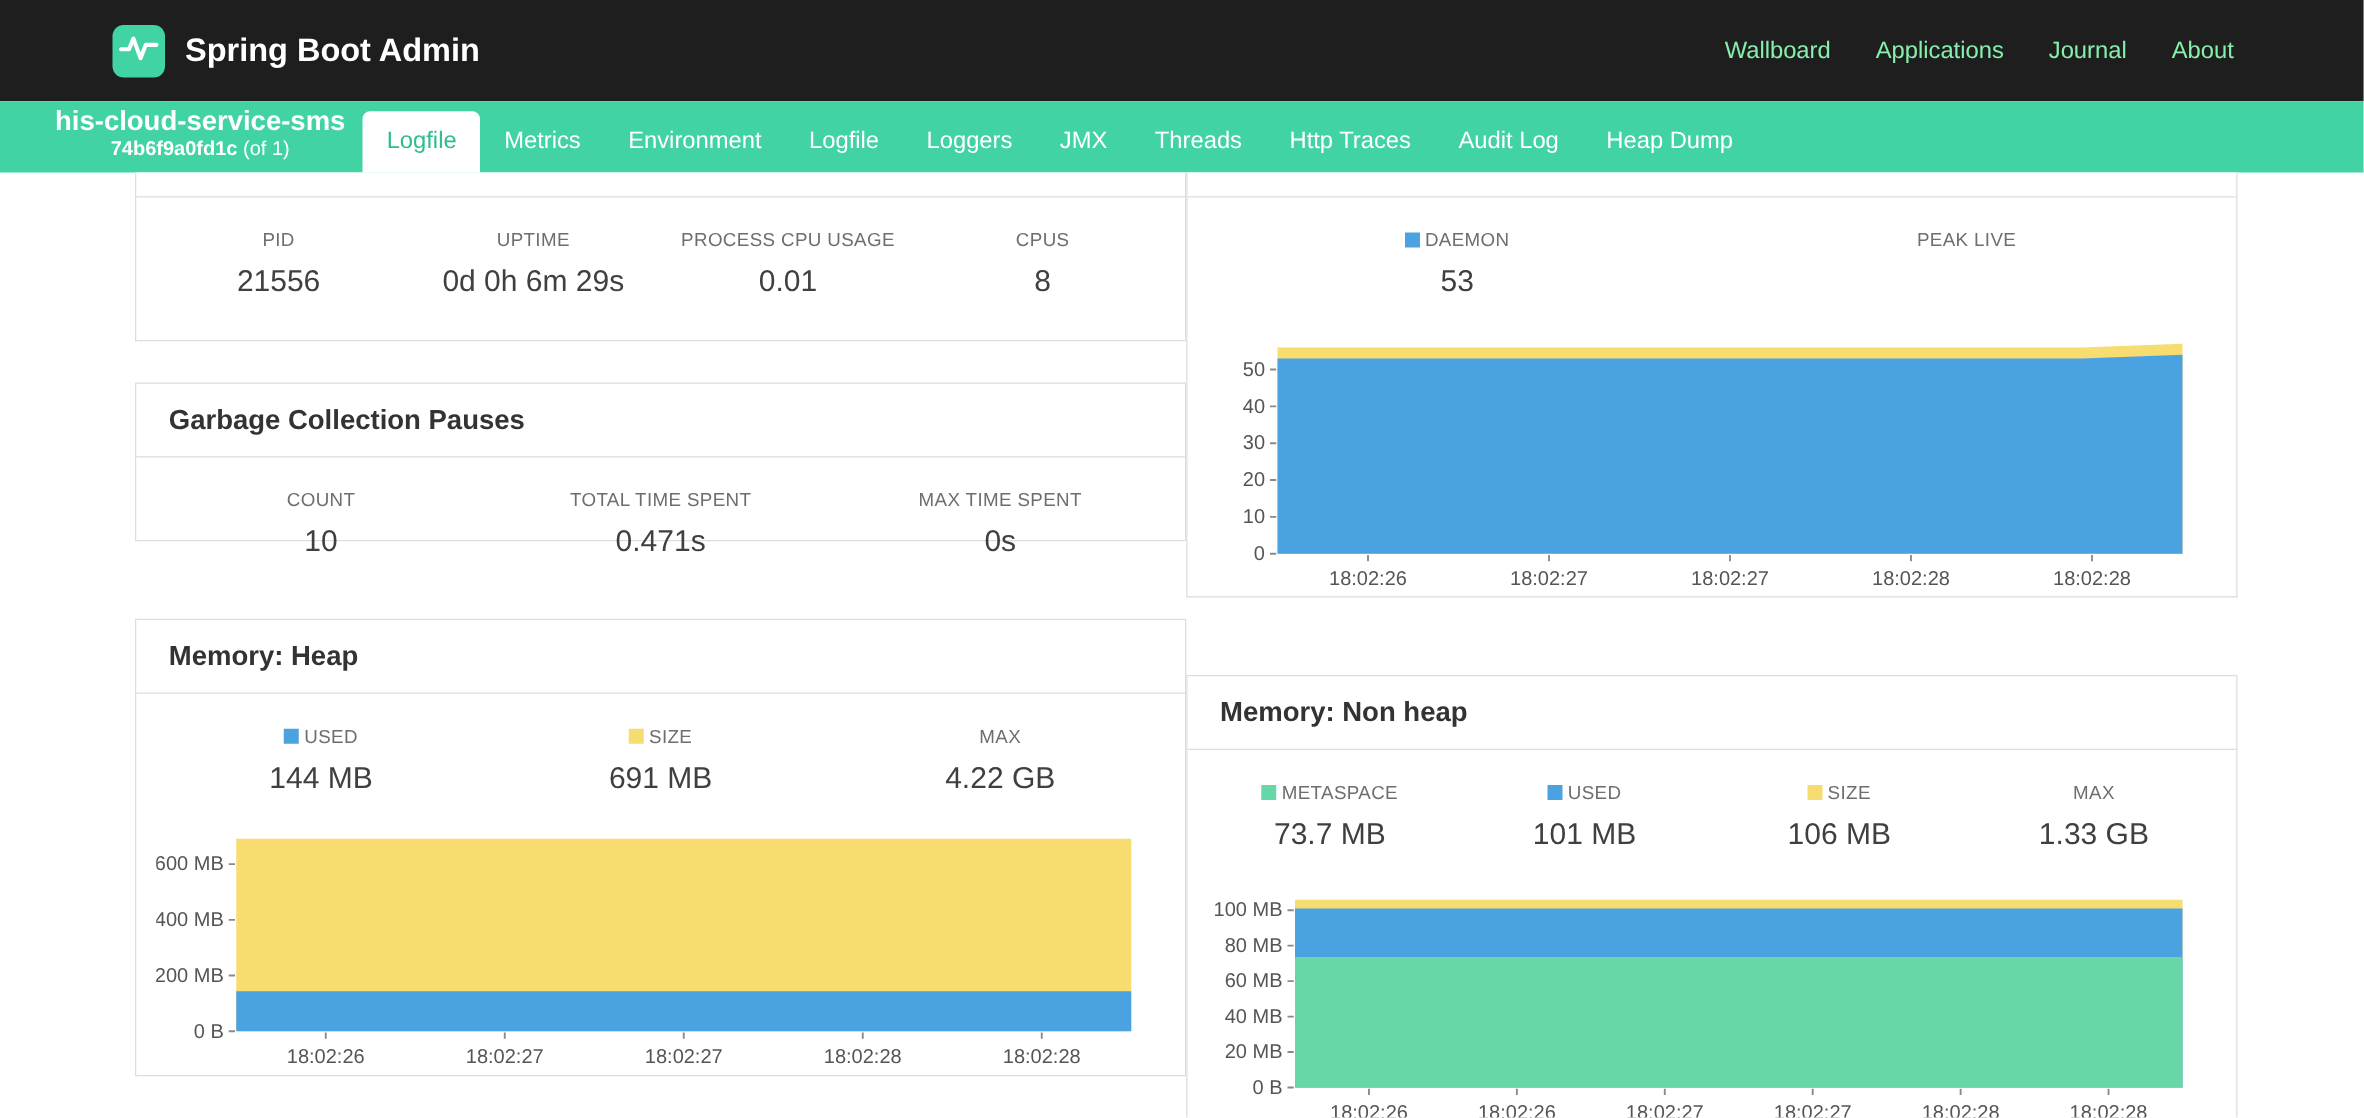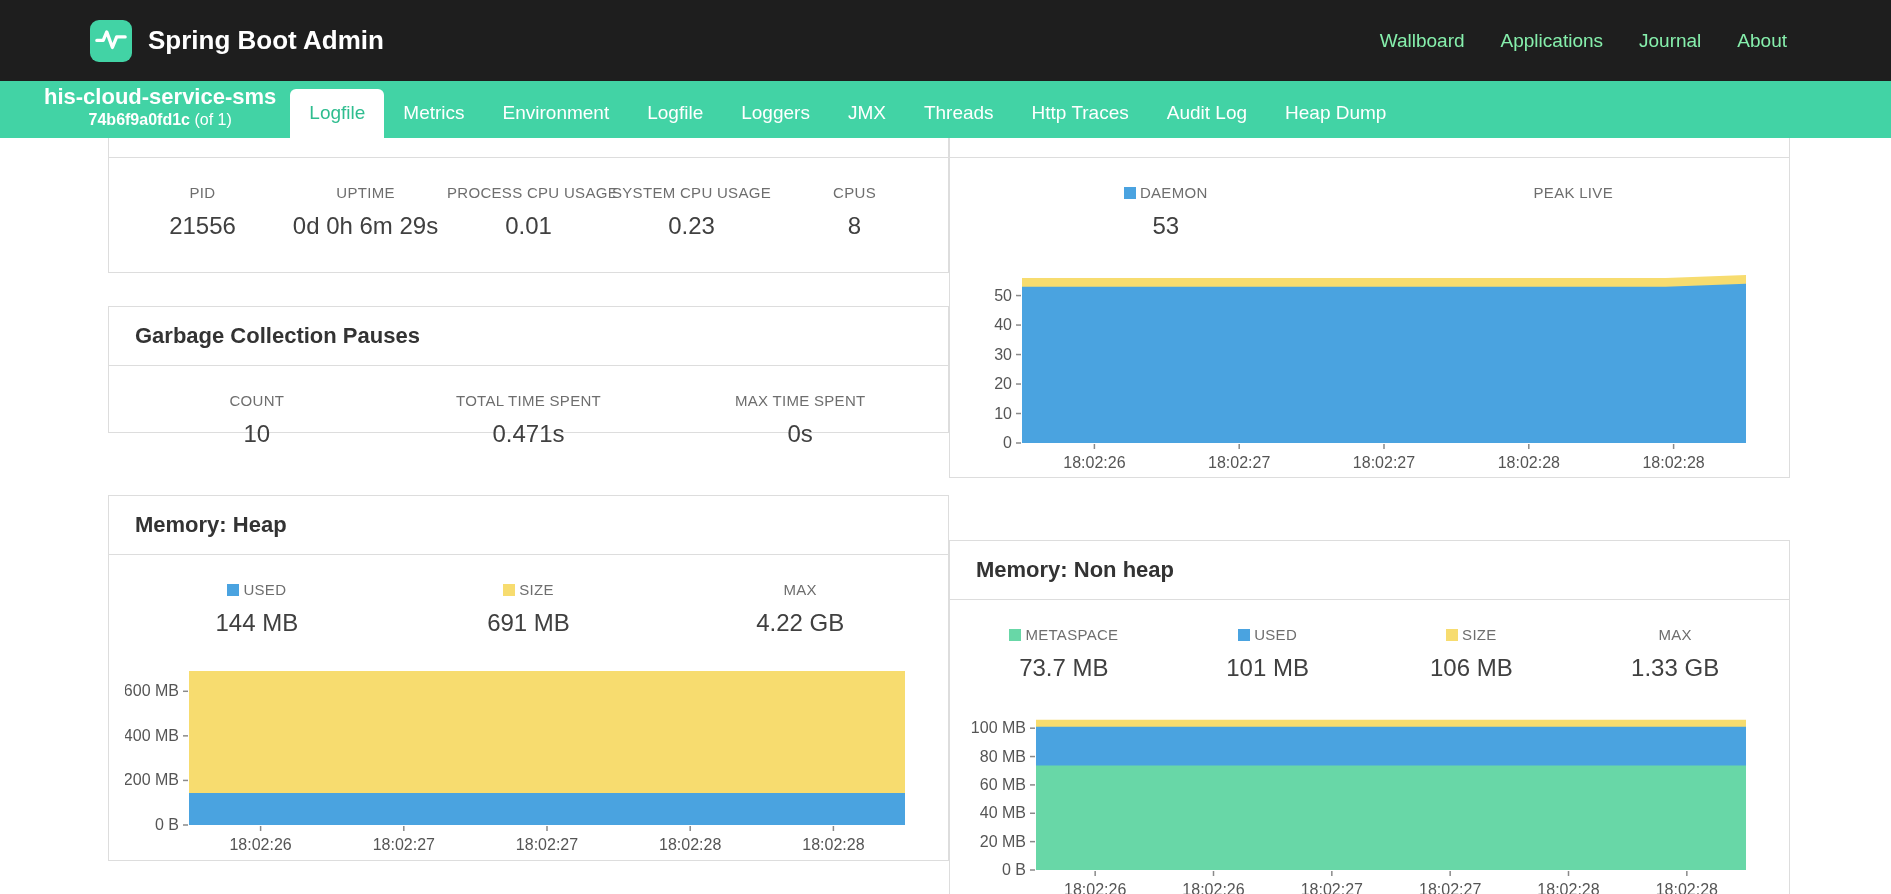--- a/index.html
+++ b/index.html
@@ -99,24 +99,20 @@
           <div class="stat-label">PID</div>
           <div class="stat-value">21556</div>
         </div>
         <div class="stat">
           <div class="stat-label">UPTIME</div>
           <div class="stat-value">0d 0h 6m 29s</div>
         </div>
         <div class="stat">
           <div class="stat-label">PROCESS CPU USAGE</div>
           <div class="stat-value">0.01</div>
-        </div>
-        <div class="stat">
-          <div class="stat-label">SYSTEM CPU USAGE</div>
-          <div class="stat-value">0.23</div>
         </div>
         <div class="stat">
           <div class="stat-label">CPUS</div>
           <div class="stat-value">8</div>
         </div>
       </div>
     </div>
 
     <div class="card h-gc">
       <div class="card-header">

